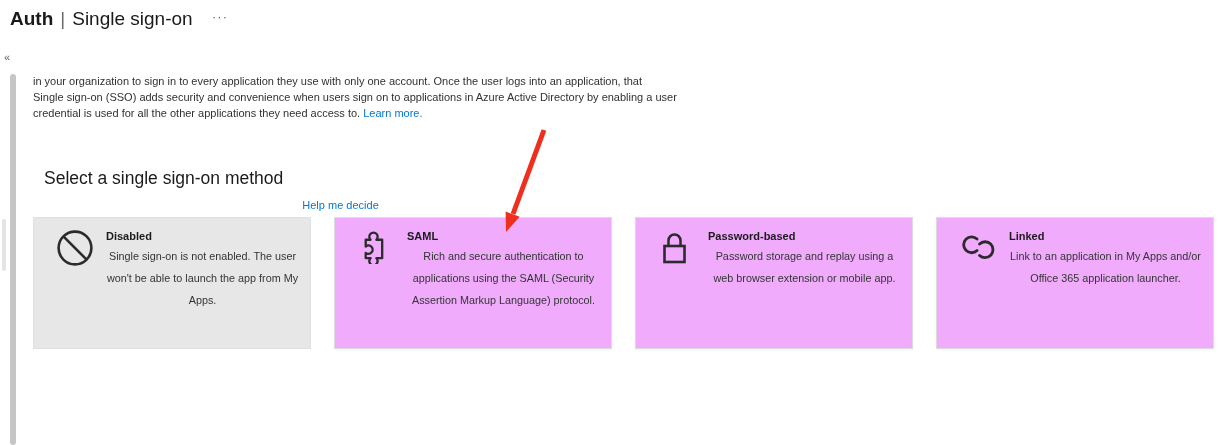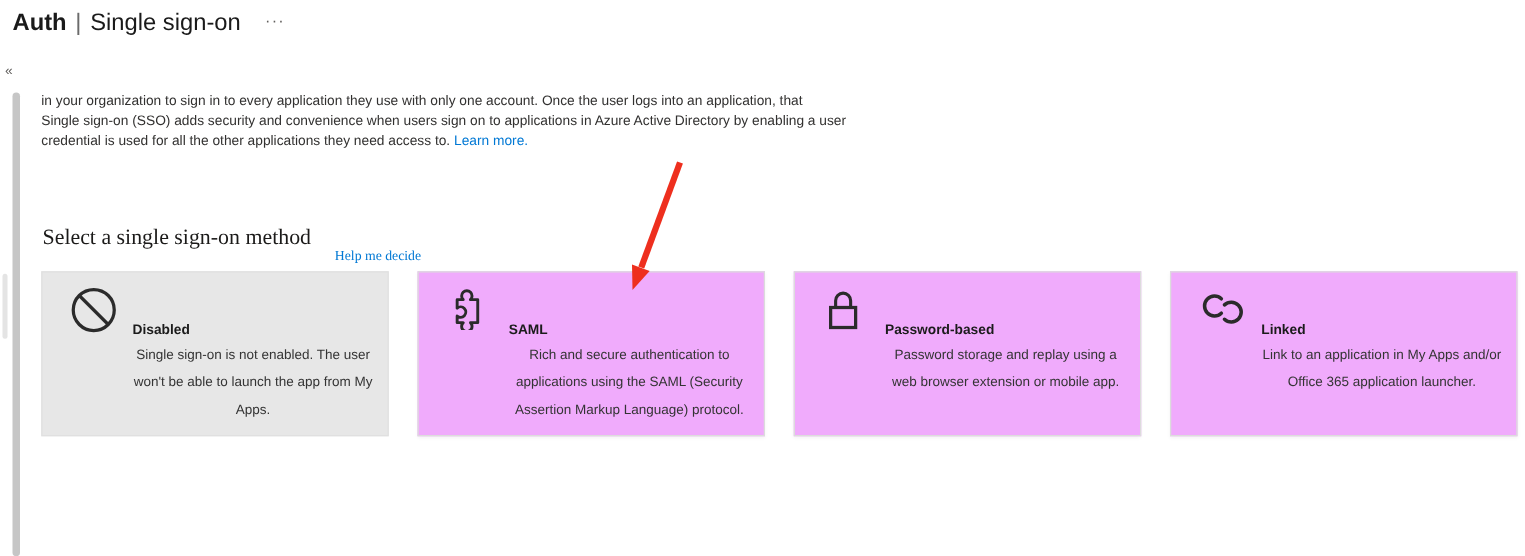--- a/index.html
+++ b/index.html
@@ -20,31 +20,31 @@
                      background:#c6c6c6; border-radius:3px; cursor:pointer; }
   .resize-handle { position:absolute; left:2px; top:219px; width:4px; height:52px;
                    background:#e4e4e4; border-radius:2px; cursor:pointer; }
 
   
   .intro { position:absolute; left:33px; top:73px; font-size:11px; line-height:16px; color:#323130; }
   .intro .line { display:block; white-space:nowrap; }
   .intro a, .inline-link { color:#0078d4; text-decoration:none; cursor:pointer;margin-top:19px; }
 
   
-  .section-row { position:absolute; left:34px; top:168px; display:flex; align-items:center;font-family:Liberation Serif, serif; }
+  .section-row { position:absolute; left:44px; top:168px; display:flex; align-items:flex-start; }
   .section-heading { font-size:17.5px; font-weight:400; color:#1b1a19; white-space:nowrap; }
   .help-link { font-size:11px; margin-left:19px; color:#0078d4; text-decoration:none; cursor:pointer; white-space:nowrap;margin-top:31px; }
 
   
   .cards { position:absolute; left:33px; top:217px; display:flex; gap:23px; }
   .card { width:278px; height:132px; background:#f0abfc; border:1px solid #dcdcdc;
           box-shadow:0 1px 3px rgba(0,0,0,.05); display:flex; cursor:pointer; }
   .card.selected { background:#e7e7e7; border-color:#e0e0e0; box-shadow:none; }
   .icon-col { flex:none; width:72px; padding-left:22px; padding-top:11px; }
-  .text-col { flex:1; padding-top:12px; padding-right:6px;margin-top:28px; }
+  .text-col { flex:1; padding-top:12px; padding-right:6px; }
   .card-title { font-size:11px; font-weight:bold; color:#1b1b1b; margin-bottom:3px; }
   .card-desc { font-size:10.8px; line-height:22px; color:#343434; max-width:193px;text-align:center; }
   .icon-col svg { stroke:#2b2b2b; fill:none; }
 
   
   .annotation-arrow { position:absolute; left:492px; top:118px; pointer-events:none; z-index:5; }
 </style>
 </head>
 <body>
 

